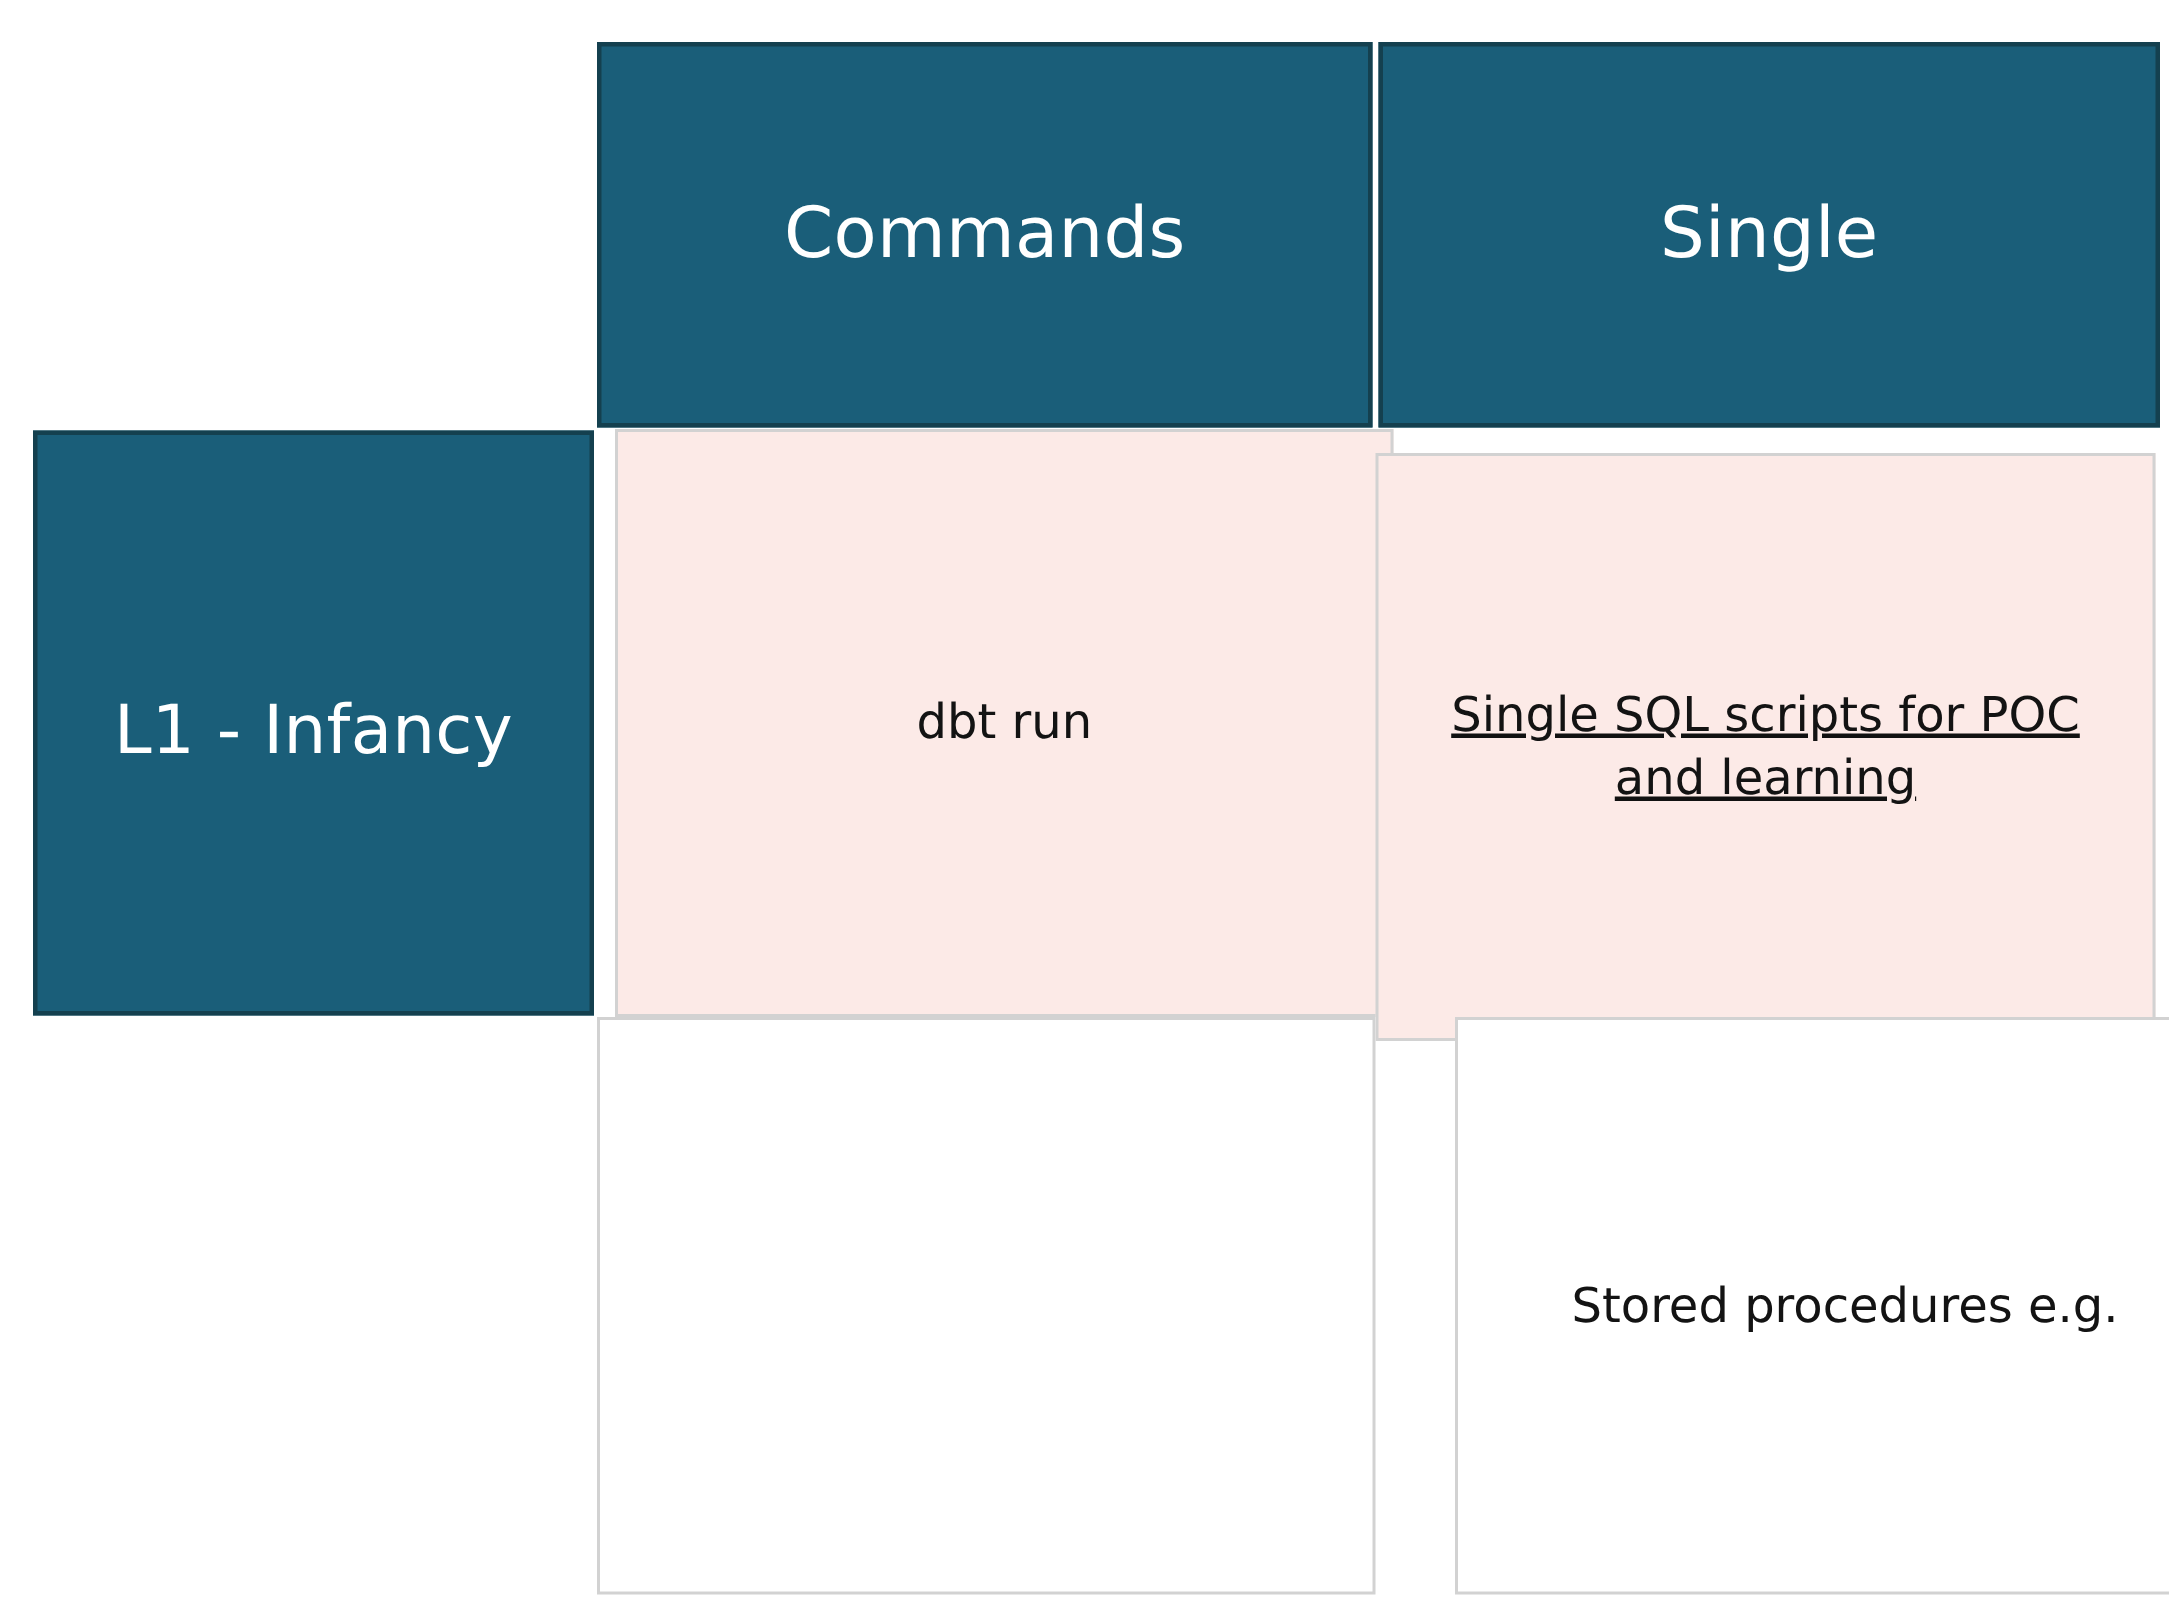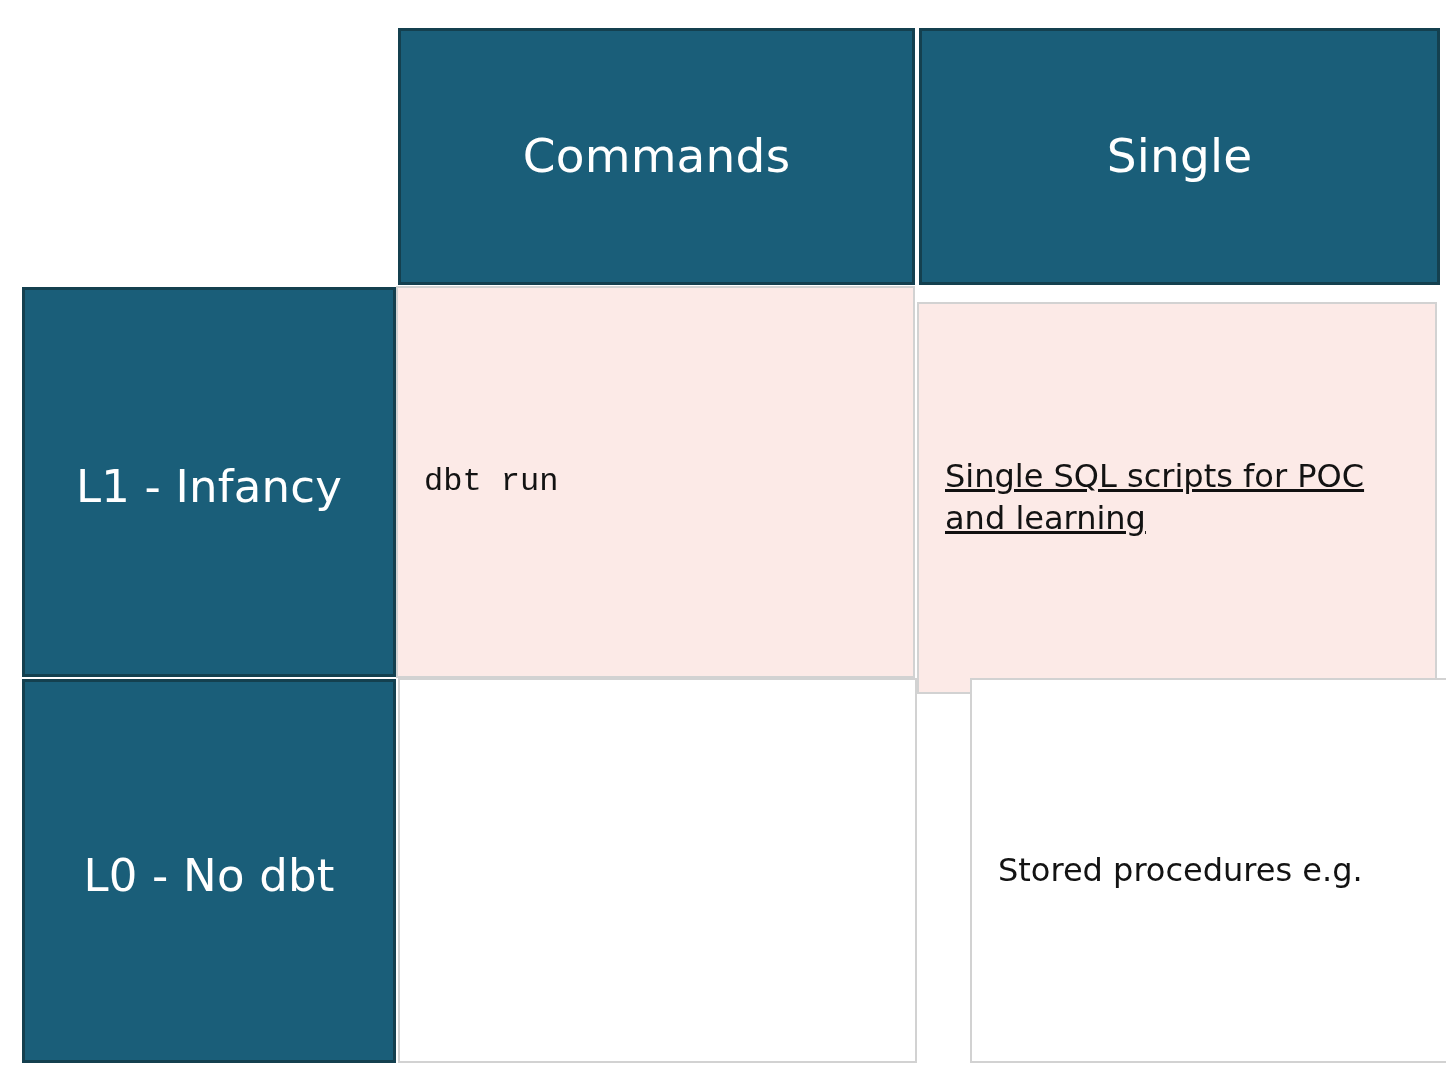--- a/index.html
+++ b/index.html
@@ -21,21 +21,21 @@
     background: #ffffff;
   }
 
   
   .cell {
     position: absolute;
     box-sizing: border-box;
     display: flex;
     align-items: center;
     justify-content: center;
-    text-align: left;
+    text-align: center;
   }
 
   
   .hdr {
     background: #1A5E79;
     border: 3px solid #14404F;
     color: #ffffff;
   }
   .hdr .txt {
     font-size: 47px;
@@ -71,21 +71,21 @@
 
   
   #corner-blank        { left: 0px;    top: 0px;    width: 396px; height: 285px; }
 
   #col-head-commands   { left: 398px;  top: 28px;   width: 517px; height: 257px; }
   #col-head-models     { left: 919px;  top: 28px;   width: 521px; height: 257px; }
 
   #row-head-l1         { left: 22px;   top: 287px;  width: 374px; height: 390px; }
   #row-head-l0         { left: 22px;   top: 679px;  width: 374px; height: 384px; }
 
-  #cell-l1-commands    { left: 396px;  top: 286px;  width: 519px; height: 392px; font-family: Liberation Mono, monospace; }
+  #cell-l1-commands    { left: 410px;  top: 286px;  width: 519px; height: 392px; }
   #cell-l1-models      { left: 917px;  top: 302px;  width: 520px; height: 392px; text-decoration: underline; }
 
   #cell-l0-commands    { left: 398px;  top: 678px;  width: 519px; height: 385px; }
   #cell-l0-models      { left: 970px;  top: 678px;  width: 520px; height: 385px; }
 </style>
 </head>
 <body>
 
 <div id="matrix-canvas">
 
@@ -96,23 +96,20 @@
   </div>
 
   <div class="cell hdr" id="col-head-models">
     <span class="txt">Single</span>
   </div>
 
   <div class="cell hdr rowhdr" id="row-head-l1">
     <span class="txt">L1 - Infancy</span>
   </div>
 
-  <div class="cell hdr rowhdr" id="row-head-l0">
-    <span class="txt">L0 - No dbt</span>
-  </div>
 
   <div class="cell body-cell pink" id="cell-l1-commands">
     <span class="txt">dbt run</span>
   </div>
 
   <div class="cell body-cell pink" id="cell-l1-models">
     <span class="txt">Single SQL scripts for POC and learning</span>
   </div>
 
   <div class="cell body-cell plain" id="cell-l0-commands">

